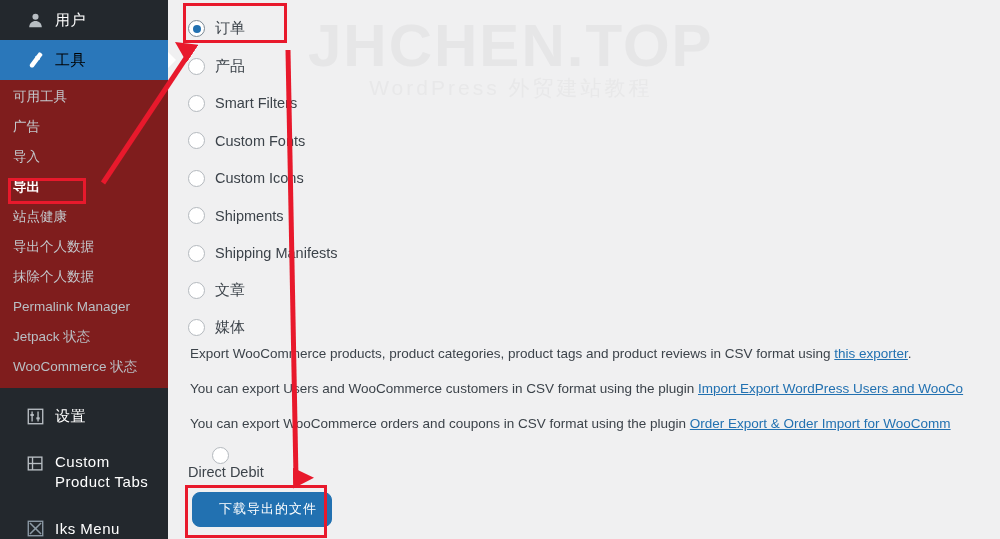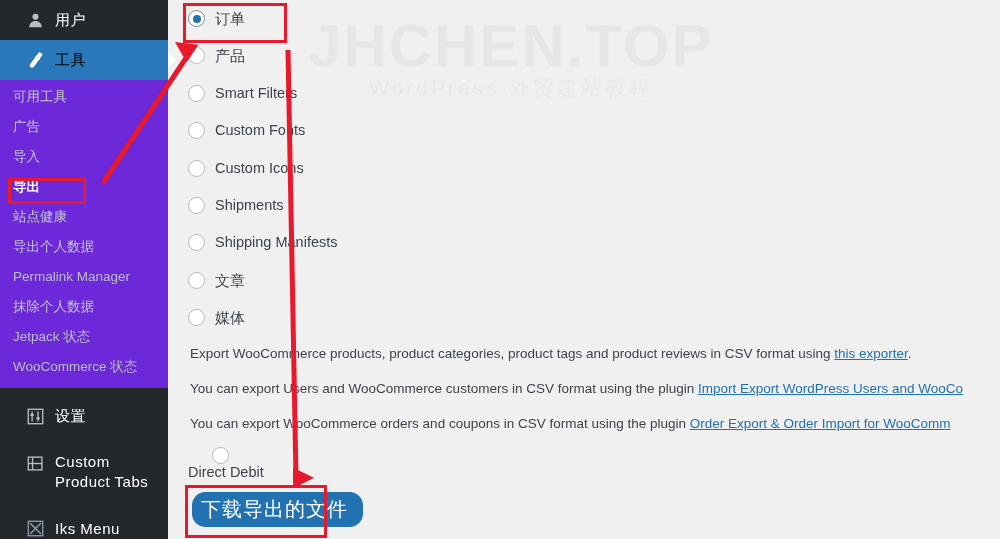--- a/index.html
+++ b/index.html
@@ -68,21 +68,21 @@
     display: inline-flex;
     align-items: center;
     justify-content: center;
     flex: none;
   }
   .menu-top .mt-label {
     white-space: nowrap;
     letter-spacing: 0.5px;
   }
   .submenu {
-    background: #6d28d9;
+    background: #7f1d1d;
     padding: 2px 0 6px 0;
   }
   .submenu-item {
     padding: 5px 0 5px 13px;
     font-size: 13.5px;
     color: #b9bfc4;
     line-height: 20px;
     white-space: nowrap;
   }
   .submenu-item.cjk { color: #c3c8cc; }
@@ -135,21 +135,21 @@
   }
 
   .options {
     position: absolute;
     left: 20px;
     top: 10px;
     width: 520px;
   }
   .option-row {
     display: flex;
-    align-items: flex-start;
+    align-items: center;
     height: 37.4px;
   }
   .radio {
     width: 17px;
     height: 17px;
     border-radius: 50%;
     border: 1px solid #b4b9be;
     background: #ffffff;
     box-sizing: border-box;
     flex: none;
@@ -205,23 +205,23 @@
 
   .download-wrap {
     position: absolute;
     left: 24px;
     top: 492px;
   }
   .button-primary {
     background: #2271b1;
     border: 1px solid #2271b1;
     color: #ffffff;
-    font-size: 20px;
-    padding: 7px 14px 8px 8px;
-    border-radius: 13px;
+    font-size: 13px;
+    padding: 7px 14px 8px 26px;
+    border-radius: 8px;
     line-height: 18px;
     cursor: pointer;
     font-family: "Liberation Sans", sans-serif;
     letter-spacing: 1px;
   }
 
   
   .anno-box {
     position: absolute;
     border: 3px solid #e8192c;
@@ -264,22 +264,22 @@
       <span class="mt-label">工具</span>
     </div>
 
     <div class="submenu">
       <div class="submenu-item cjk"><span>可用工具</span></div>
       <div class="submenu-item cjk"><span>广告</span></div>
       <div class="submenu-item cjk"><span>导入</span></div>
       <div class="submenu-item cjk highlighted"><span>导出</span></div>
       <div class="submenu-item cjk"><span>站点健康</span></div>
       <div class="submenu-item cjk"><span>导出个人数据</span></div>
+      <div class="submenu-item cjk"><span>抹除个人数据</span></div>
       <div class="submenu-item"><span>Permalink Manager</span></div>
-      <div class="submenu-item cjk"><span>抹除个人数据</span></div>
       <div class="submenu-item"><span>Jetpack 状态</span></div>
       <div class="submenu-item"><span>WooCommerce 状态</span></div>
     </div>
 
     <div class="menu-sep"></div>
 
     <div class="menu-top">
       <span class="mt-icon">
         <svg width="17" height="17" viewBox="0 0 20 20">
           <rect x="1.5" y="1.5" width="17" height="17" fill="none" stroke="#b8bec3" stroke-width="1.6"></rect>

